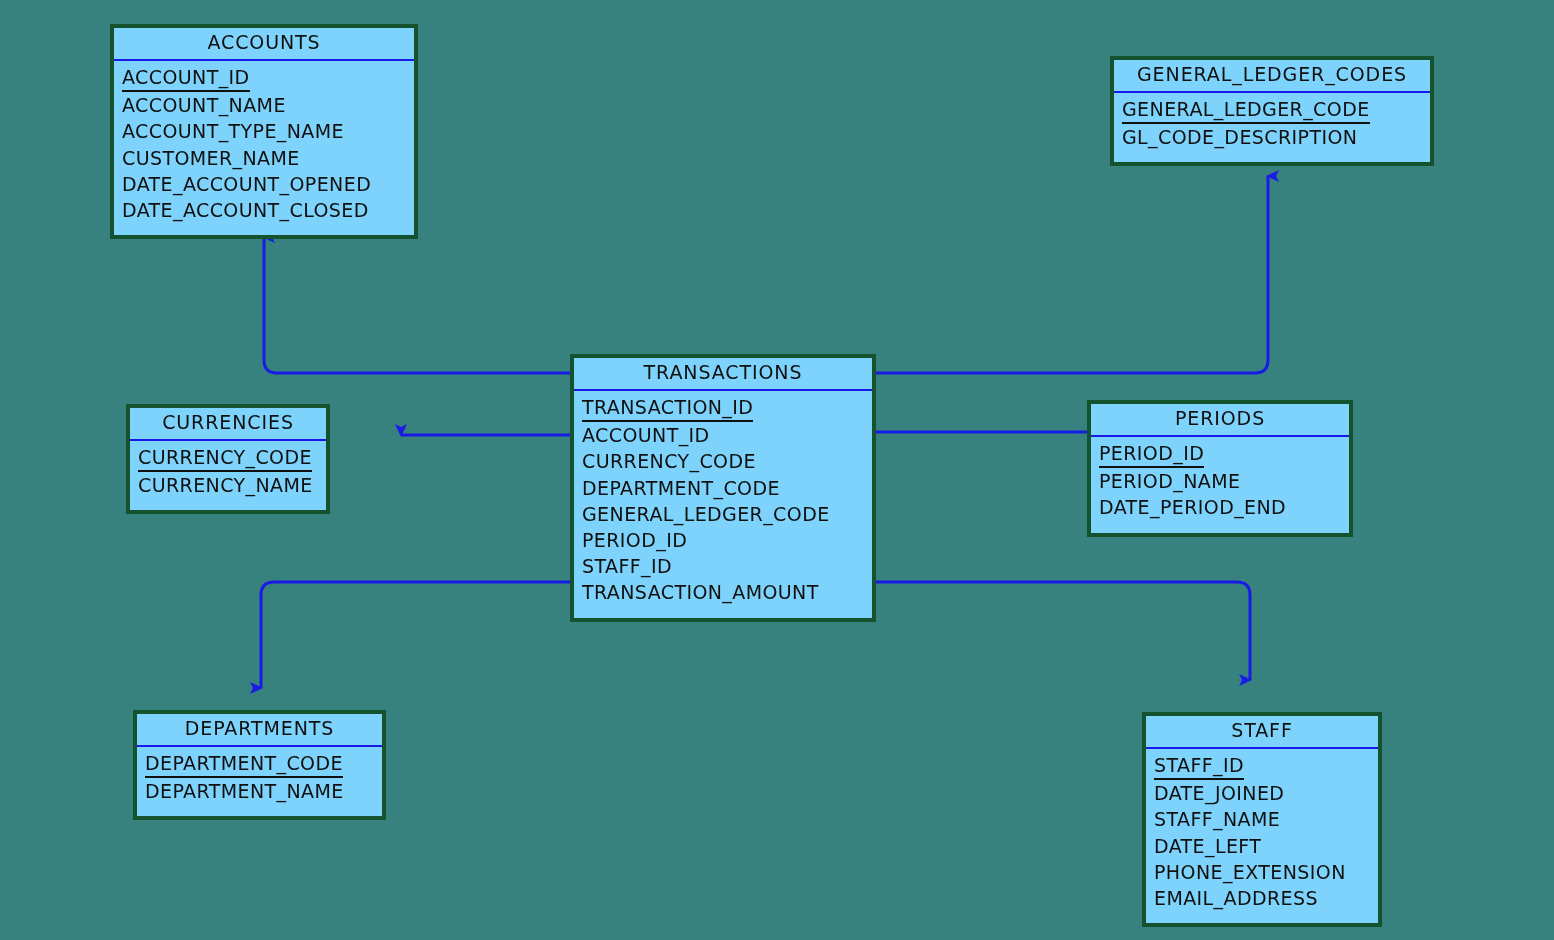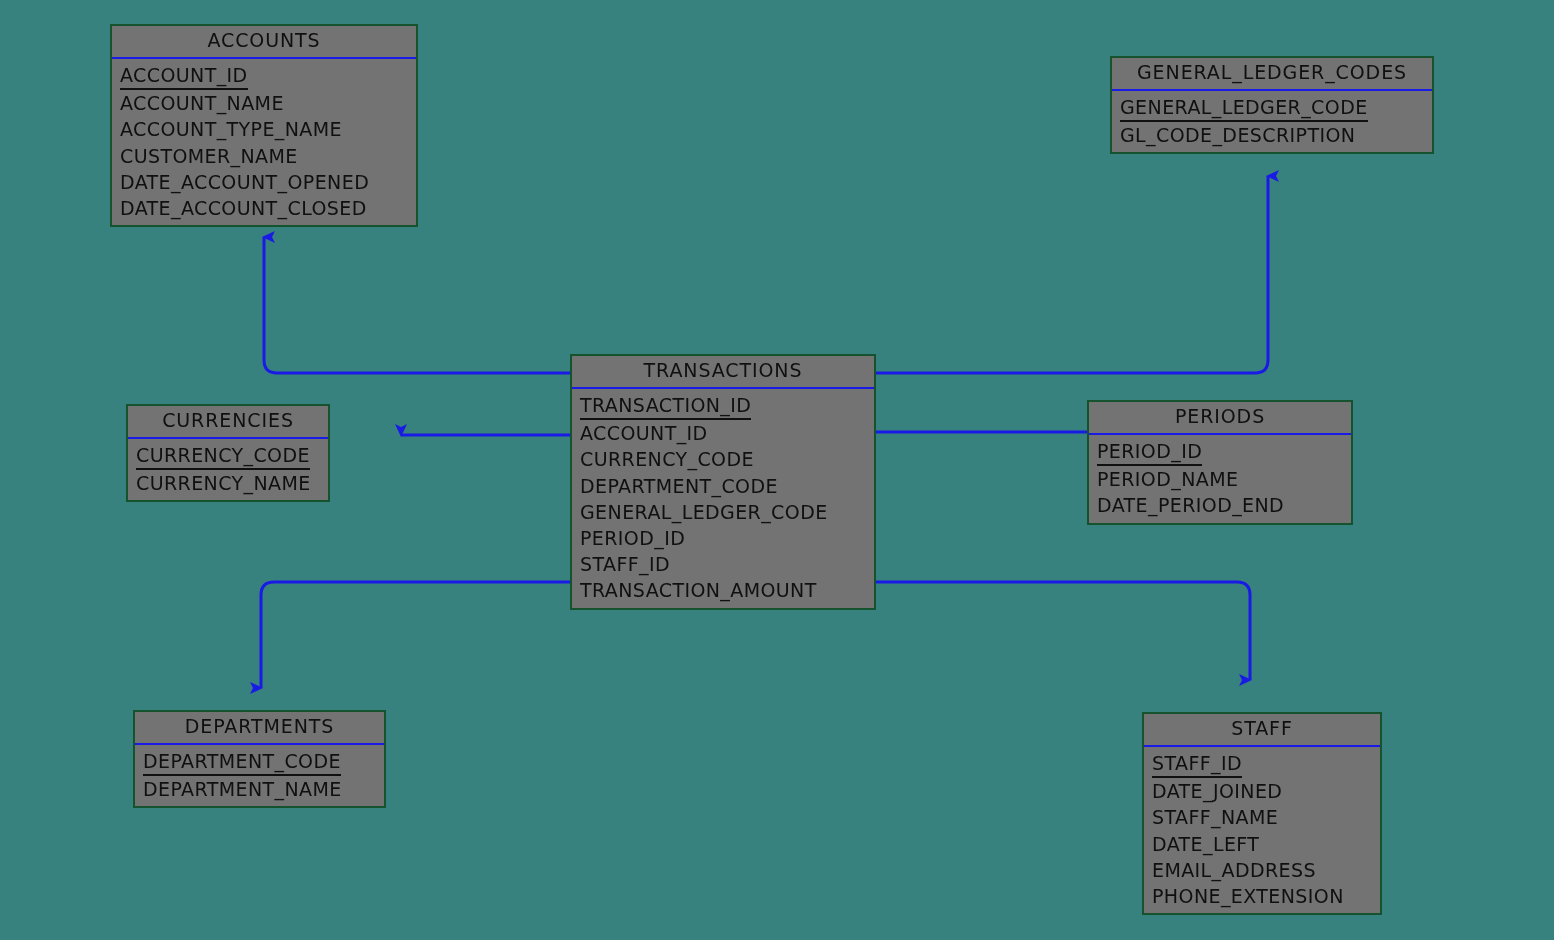--- a/index.html
+++ b/index.html
@@ -7,37 +7,37 @@
     width:1554px;height:940px;
     background:#37827f;
     font-family:"DejaVu Sans","Liberation Sans",sans-serif;
     overflow:hidden;position:relative;
   }
   #canvas{position:absolute;left:0;top:0;width:1554px;height:940px;}
   #links{position:absolute;left:0;top:0;width:1554px;height:940px;pointer-events:none;}
 
   .entity{
     position:absolute;
-    background:#737373;
-    border:2px solid #14532d;
+    background:#7dd3fc;
+    border:4px solid #14532d;
     box-sizing:border-box;
     z-index:5;
   }
   .entity-title{
     text-align:center;
     color:#101010;
     font-size:19px;
     letter-spacing:.9px;
     padding:5px 6px 6px 6px;
     border-bottom:2px solid #1a1ae6;
     white-space:nowrap;
     line-height:1.05;
   }
   .entity-fields{
-    padding:3px 0 4px 0;
+    padding:3px 0 12px 0;
   }
   .field{
     color:#101010;
     font-size:19px;
     letter-spacing:.4px;
     line-height:1.38;
     padding:0 6px 0 8px;
     white-space:nowrap;
   }
   .field > span{display:inline-block;}
@@ -148,18 +148,18 @@
     </div>
   </div>
 
   <div class="entity" id="ent-staff">
     <div class="entity-title">STAFF</div>
     <div class="entity-fields">
       <div class="field pk"><span>STAFF_ID</span></div>
       <div class="field"><span>DATE_JOINED</span></div>
       <div class="field"><span>STAFF_NAME</span></div>
       <div class="field"><span>DATE_LEFT</span></div>
+      <div class="field"><span>PHONE_EXTENSION</span></div>
       <div class="field"><span>EMAIL_ADDRESS</span></div>
-      <div class="field"><span>PHONE_EXTENSION</span></div>
     </div>
   </div>
 
 </div>
 
 </body></html>

